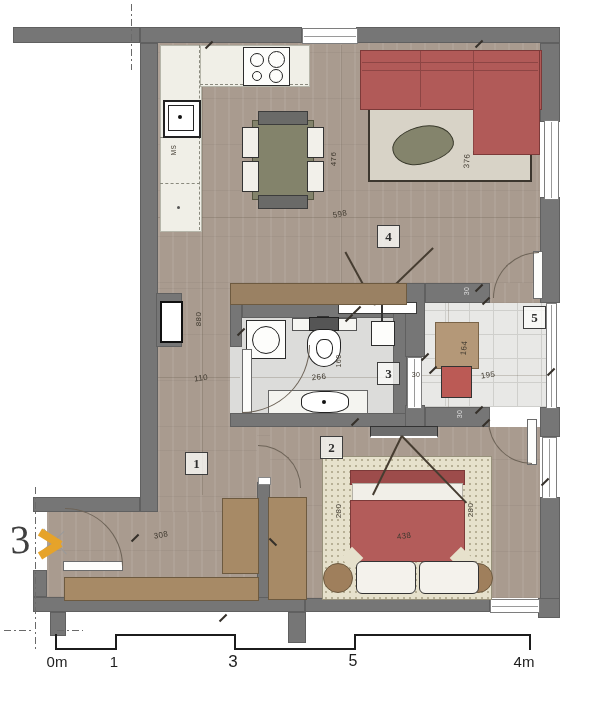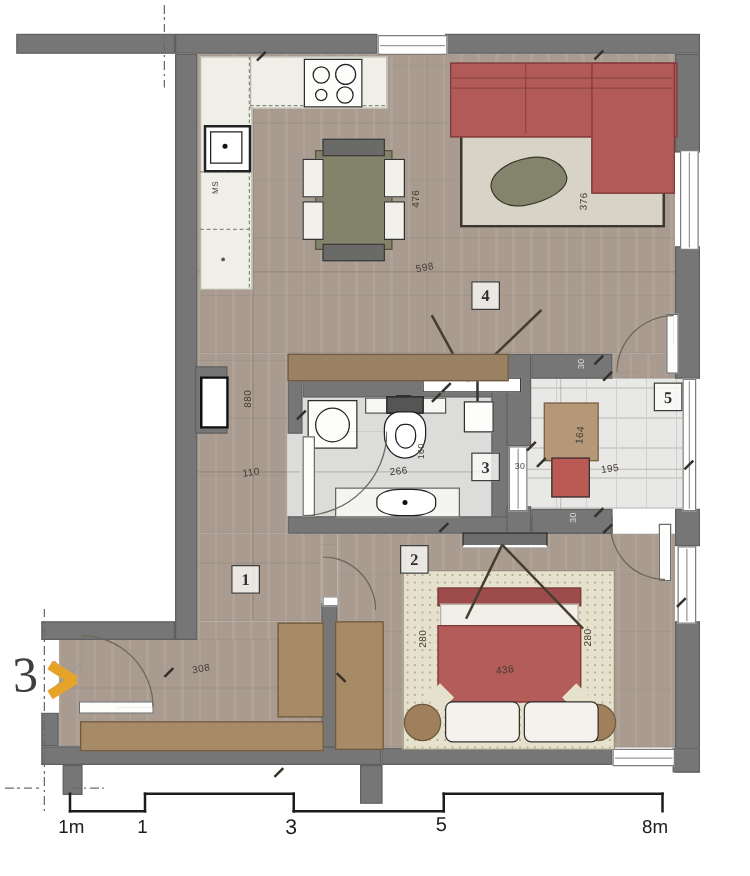--- a/index.html
+++ b/index.html
@@ -256,19 +256,19 @@
 
   <div class="abs sb" style="left:55px;top:634px;width:2px;height:16px"></div>
   <div class="abs sb" style="left:55px;top:648px;width:62px;height:2px"></div>
   <div class="abs sb" style="left:115px;top:634px;width:2px;height:16px"></div>
   <div class="abs sb" style="left:115px;top:634px;width:121px;height:2px"></div>
   <div class="abs sb" style="left:234px;top:634px;width:2px;height:16px"></div>
   <div class="abs sb" style="left:234px;top:648px;width:122px;height:2px"></div>
   <div class="abs sb" style="left:354px;top:634px;width:2px;height:16px"></div>
   <div class="abs sb" style="left:354px;top:634px;width:177px;height:2px"></div>
   <div class="abs sb" style="left:529px;top:634px;width:2px;height:16px"></div>
-  <div class="abs sl" style="left:57px;top:653px">1m</div>
+  <div class="abs sl" style="left:57px;top:653px">0m</div>
   <div class="abs sl" style="left:114px;top:653px">1</div>
   <div class="abs sl" style="left:233px;top:652px;font-size:17px">3</div>
   <div class="abs sl" style="left:353px;top:652px;font-size:16px">5</div>
-  <div class="abs sl" style="left:524px;top:653px">8m</div>
+  <div class="abs sl" style="left:524px;top:653px">4m</div>
 
 </div>
 
 </body></html>

